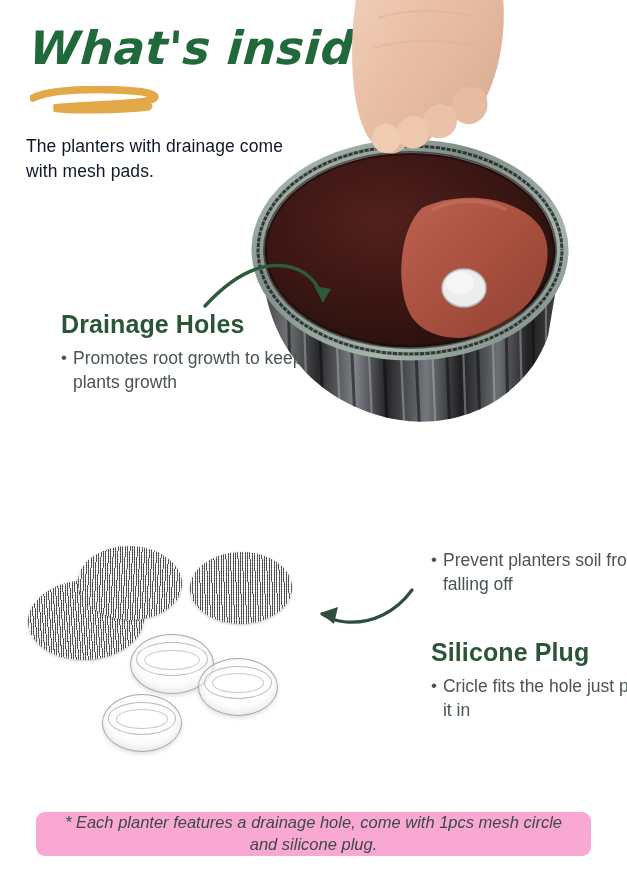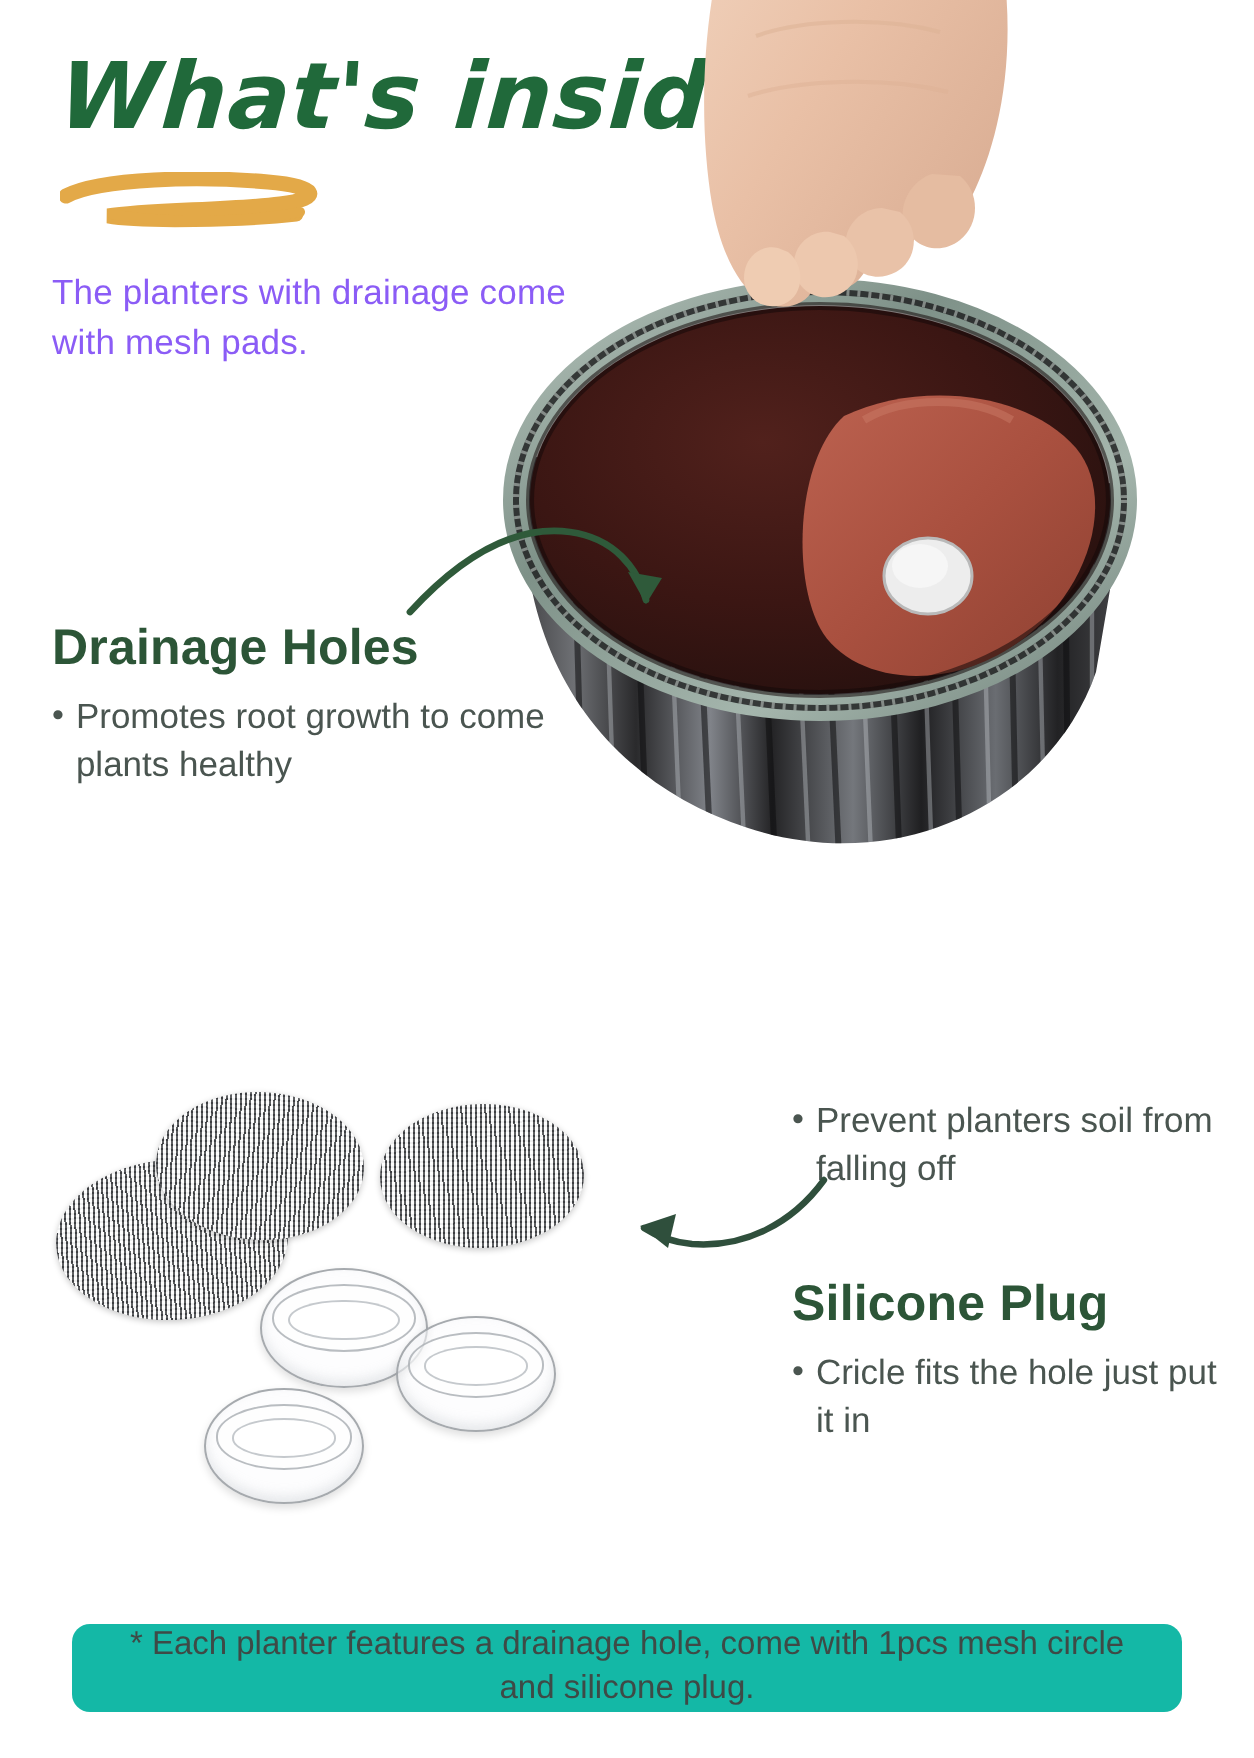--- a/index.html
+++ b/index.html
@@ -46,21 +46,21 @@
     height: 30px;
     pointer-events: none;
   }
   .subtitle {
     position: absolute;
     left: 26px;
     top: 134px;
     width: 270px;
     font-size: 17.5px;
     line-height: 1.42;
-    color: #8b5cf6;
+    color: #0f172a;
     letter-spacing: 0.1px;
   }
 
   
   .planter-photo {
     position: absolute;
     left: 238px;
     top: -14px;
     width: 400px;
     height: 510px;
@@ -95,20 +95,21 @@
     left: 312px;
     top: 582px;
     width: 104px;
     height: 56px;
     z-index: 6;
   }
 
   
   .feature {
     position: absolute;
+    margin-left: 35px;
   }
   .feature h3 {
     margin: 0 0 7px 0;
     font-size: 25px;
     font-weight: bold;
     color: #2C5537;
     letter-spacing: 0.1px;
     line-height: 1.1;
   }
   .feature .bullet {
@@ -183,28 +184,29 @@
   #plug-2 { left: 180px; top: 130px; width: 80px; height: 58px; }
   #plug-3 { left: 84px;  top: 166px; width: 80px; height: 58px; }
 
   
   .footer-note {
     position: absolute;
     left: 36px;
     top: 812px;
     width: 555px;
     height: 44px;
-    background: #14b8a6;
+    background: #f9a8d4;
     border-radius: 9px;
     display: flex;
     align-items: center;
     justify-content: center;
     text-align: center;
     padding: 0 16px;
     box-sizing: border-box;
+    font-style: italic;
   }
   .footer-note span {
     font-size: 16.5px;
     line-height: 1.33;
     color: #3E4A46;
   }
 </style>
 </head>
 <body>
 
@@ -330,21 +332,21 @@
 
   <svg class="arrow-pot" viewBox="0 0 140 70">
     <path d="M2 50 C 24 26, 52 6, 82 10 C 104 13, 116 28, 120 44" stroke="#2F5A3A" stroke-width="3.4" fill="none" stroke-linecap="round"></path>
     <path d="M120 46 L 111 30 L 128 33 Z" fill="#2F5A3A"></path>
   </svg>
 
   <div class="feature" id="feature-drainage">
     <h3>Drainage Holes</h3>
     <div class="bullet">
       <span class="dot">•</span>
-      <span class="btext">Promotes root growth to come plants healthy</span>
+      <span class="btext">Promotes root growth to keep plants growth</span>
     </div>
   </div>
 
   <div class="feature" id="feature-mesh">
     <div class="bullet">
       <span class="dot">•</span>
       <span class="btext">Prevent planters soil from falling off</span>
     </div>
   </div>
 

